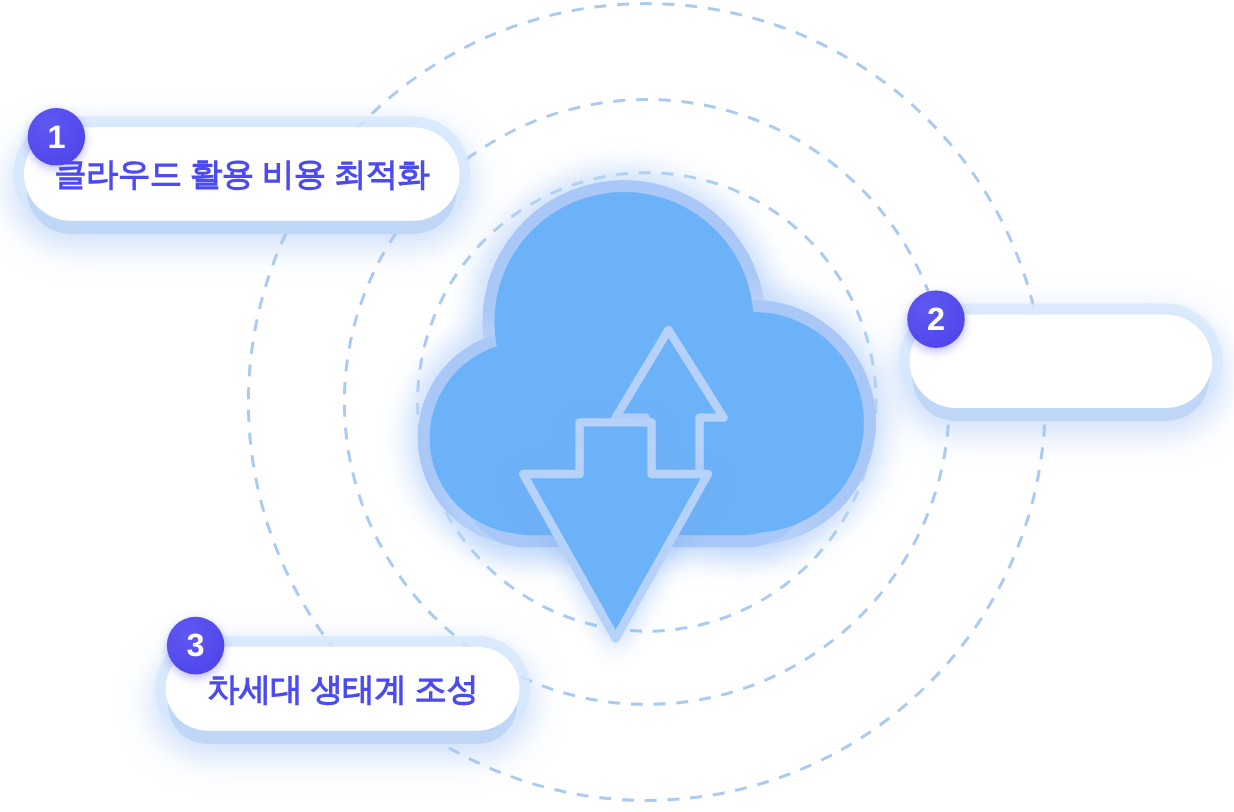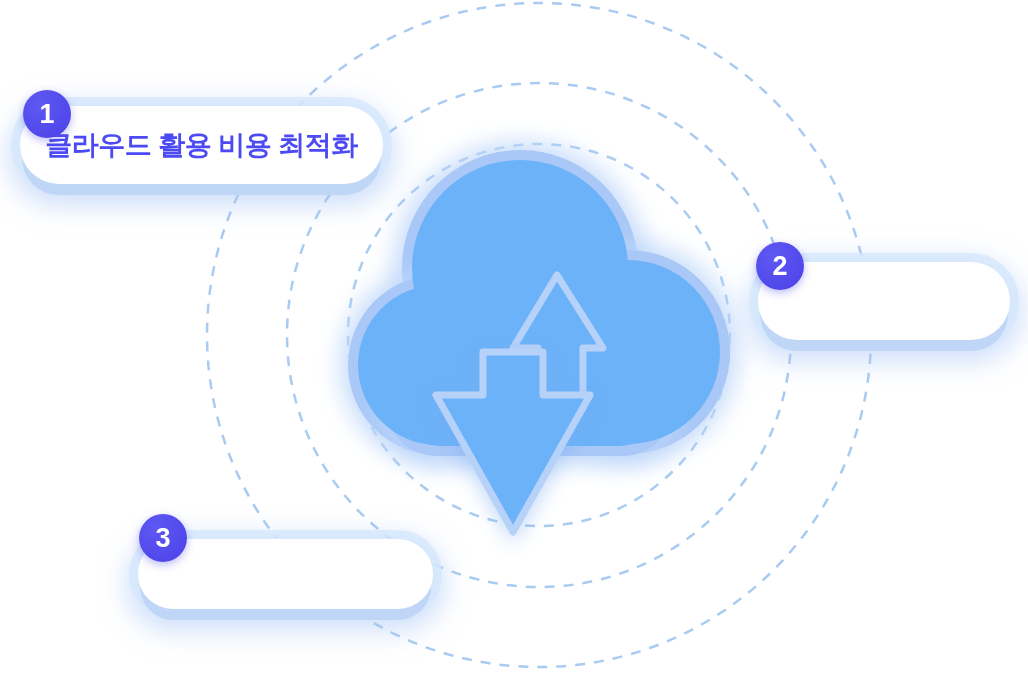--- a/index.html
+++ b/index.html
@@ -110,15 +110,16 @@
     </span>
   </div>
 
   <div class="bubble b3">
     <svg class="tail" viewBox="0 0 46 48" aria-hidden="true">
       <path d="M2,0 C16,3 30,3 44,0 C38,18 26,36 10,47 C15,30 11,13 2,0 Z"></path>
     </svg>
     <span class="badge">
       <span>3</span>
     </span>
+    <span class="label">차세대 생태계 조성</span>
   </div>
 
 </div>
 
 </body></html>

